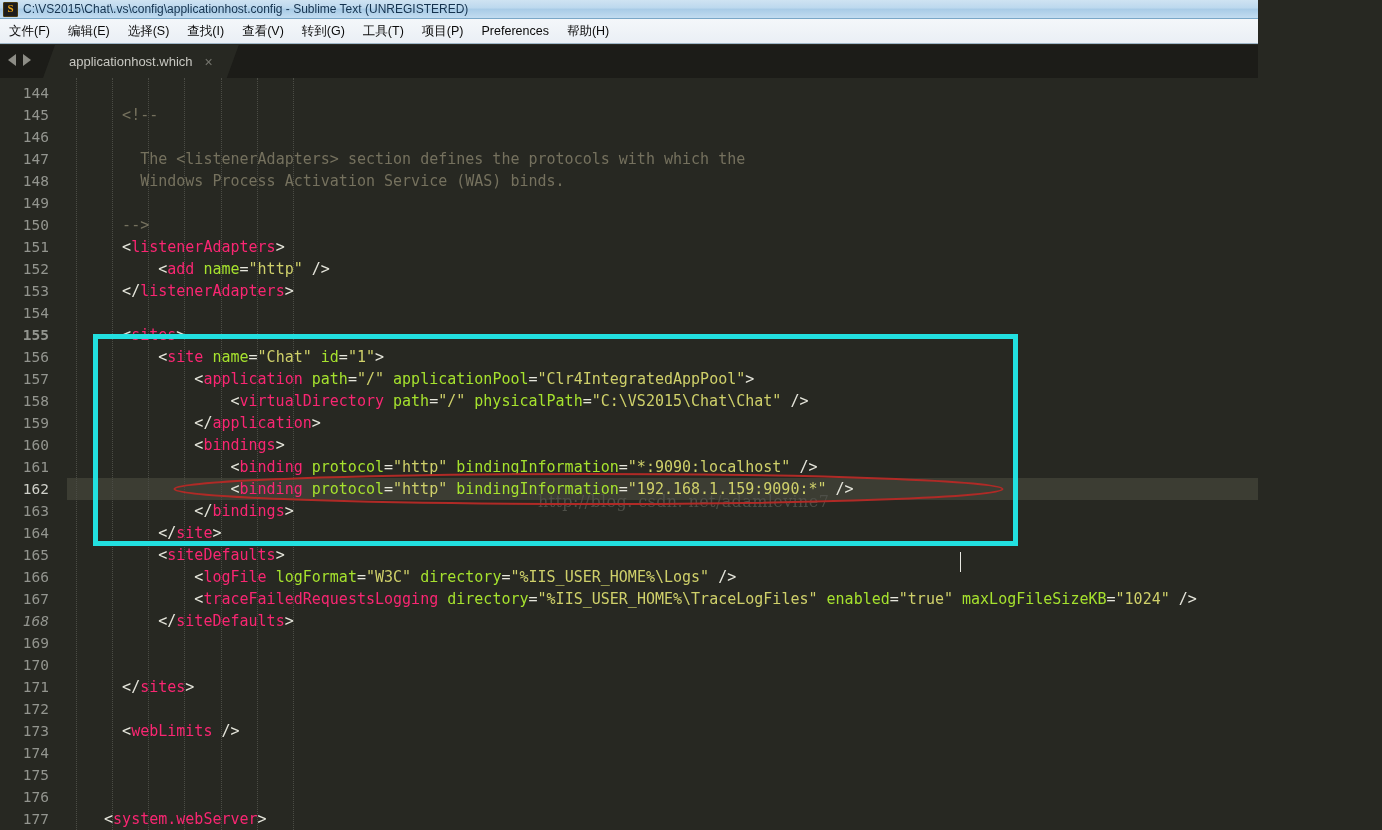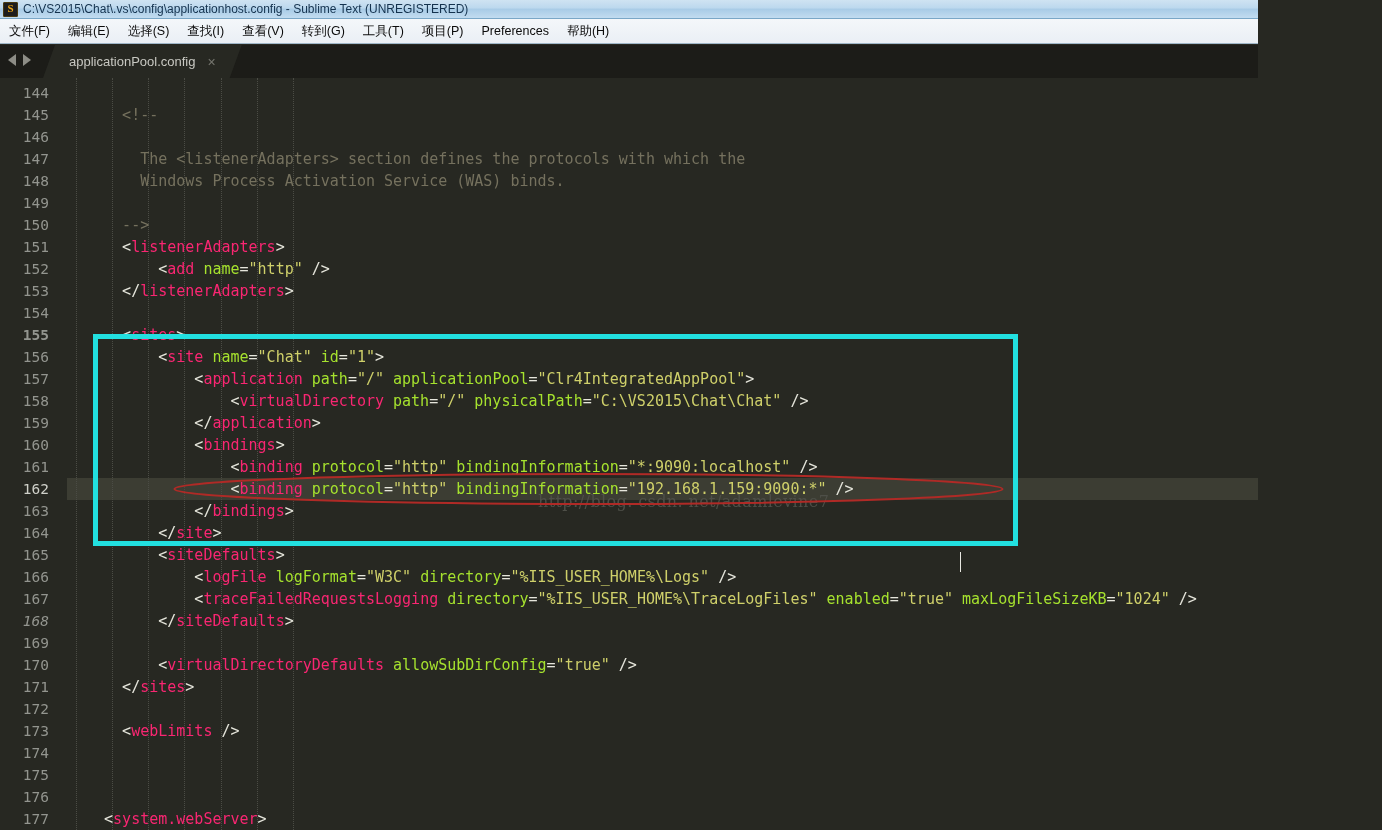--- a/index.html
+++ b/index.html
@@ -158,21 +158,21 @@
       <div class="menu-item">Preferences</div>
       <div class="menu-item">帮助(H)</div>
     </div>
 
   <div class="tabstrip">
     <div class="tab-arrows">
       <span class="arrow arrow-left"></span>
       <span class="arrow arrow-right"></span>
     </div>
     <div class="tab">
-      <span class="tab-label">applicationPool.config</span>
+      <span class="tab-label">applicationhost.which</span>
       <span class="tab-close">×</span>
     </div>
   </div>
 
   <div class="editor">
     <div class="active-row" id="active-row" style="top: 400px;"></div>
     <div class="gutter" id="gutter">
         <div class="ln" style="top: 4px;">144</div>
         <div class="ln" style="top: 26px;">145</div>
         <div class="ln" style="top: 48px;">146</div>
@@ -232,21 +232,20 @@
         <div class="row" style="top: 334px; left: 194.36px;"><span class="t-punc">&lt;/</span><span class="t-tag">application</span><span class="t-punc">&gt;</span></div>
         <div class="row" style="top: 356px; left: 194.36px;"><span class="t-punc">&lt;</span><span class="t-tag">bindings</span><span class="t-punc">&gt;</span></div>
         <div class="row" style="top: 378px; left: 230.48px;"><span class="t-punc">&lt;</span><span class="t-tag">binding</span><span class="t-attr"> protocol</span><span class="t-eq">=</span><span class="t-str">"http"</span><span class="t-attr"> bindingInformation</span><span class="t-eq">=</span><span class="t-str">"*:9090:localhost"</span><span class="t-punc"> /&gt;</span></div>
         <div class="row" style="top: 400px; left: 230.48px;"><span class="t-punc">&lt;</span><span class="t-tag">binding</span><span class="t-attr"> protocol</span><span class="t-eq">=</span><span class="t-str">"http"</span><span class="t-attr"> bindingInformation</span><span class="t-eq">=</span><span class="t-str">"192.168.1.159:9090:*"</span><span class="t-punc"> /&gt;</span></div>
         <div class="row" style="top: 422px; left: 194.36px;"><span class="t-punc">&lt;/</span><span class="t-tag">bindings</span><span class="t-punc">&gt;</span></div>
         <div class="row" style="top: 444px; left: 158.24px;"><span class="t-punc">&lt;/</span><span class="t-tag">site</span><span class="t-punc">&gt;</span></div>
         <div class="row" style="top: 466px; left: 158.24px;"><span class="t-punc">&lt;</span><span class="t-tag">siteDefaults</span><span class="t-punc">&gt;</span></div>
         <div class="row" style="top: 488px; left: 194.36px;"><span class="t-punc">&lt;</span><span class="t-tag">logFile</span><span class="t-attr"> logFormat</span><span class="t-eq">=</span><span class="t-str">"W3C"</span><span class="t-attr"> directory</span><span class="t-eq">=</span><span class="t-str">"%IIS_USER_HOME%\Logs"</span><span class="t-punc"> /&gt;</span></div>
         <div class="row" style="top: 510px; left: 194.36px;"><span class="t-punc">&lt;</span><span class="t-tag">traceFailedRequestsLogging</span><span class="t-attr"> directory</span><span class="t-eq">=</span><span class="t-str">"%IIS_USER_HOME%\TraceLogFiles"</span><span class="t-attr"> enabled</span><span class="t-eq">=</span><span class="t-str">"true"</span><span class="t-attr"> maxLogFileSizeKB</span><span class="t-eq">=</span><span class="t-str">"1024"</span><span class="t-punc"> /&gt;</span></div>
         <div class="row" style="top: 532px; left: 158.24px;"><span class="t-punc">&lt;/</span><span class="t-tag">siteDefaults</span><span class="t-punc">&gt;</span></div>
-        <div class="row" style="top: 576px; left: 158.24px;"><span class="t-punc">&lt;</span><span class="t-tag">virtualDirectoryDefaults</span><span class="t-attr"> allowSubDirConfig</span><span class="t-eq">=</span><span class="t-str">"true"</span><span class="t-punc"> /&gt;</span></div>
         <div class="row" style="top: 598px; left: 122.12px;"><span class="t-punc">&lt;/</span><span class="t-tag">sites</span><span class="t-punc">&gt;</span></div>
         <div class="row" style="top: 642px; left: 122.12px;"><span class="t-punc">&lt;</span><span class="t-tag">webLimits</span><span class="t-punc"> /&gt;</span></div>
         <div class="row" style="top: 730px; left: 104.06px;"><span class="t-punc">&lt;</span><span class="t-tag">system.webServer</span><span class="t-punc">&gt;</span></div>
       </div>
     <div class="watermark">http://blog. csdn. net/adamlevine7</div>
     <div class="caret"></div>
   </div>
 
   <div class="cyan-box"></div>
   <div class="red-ellipse">

